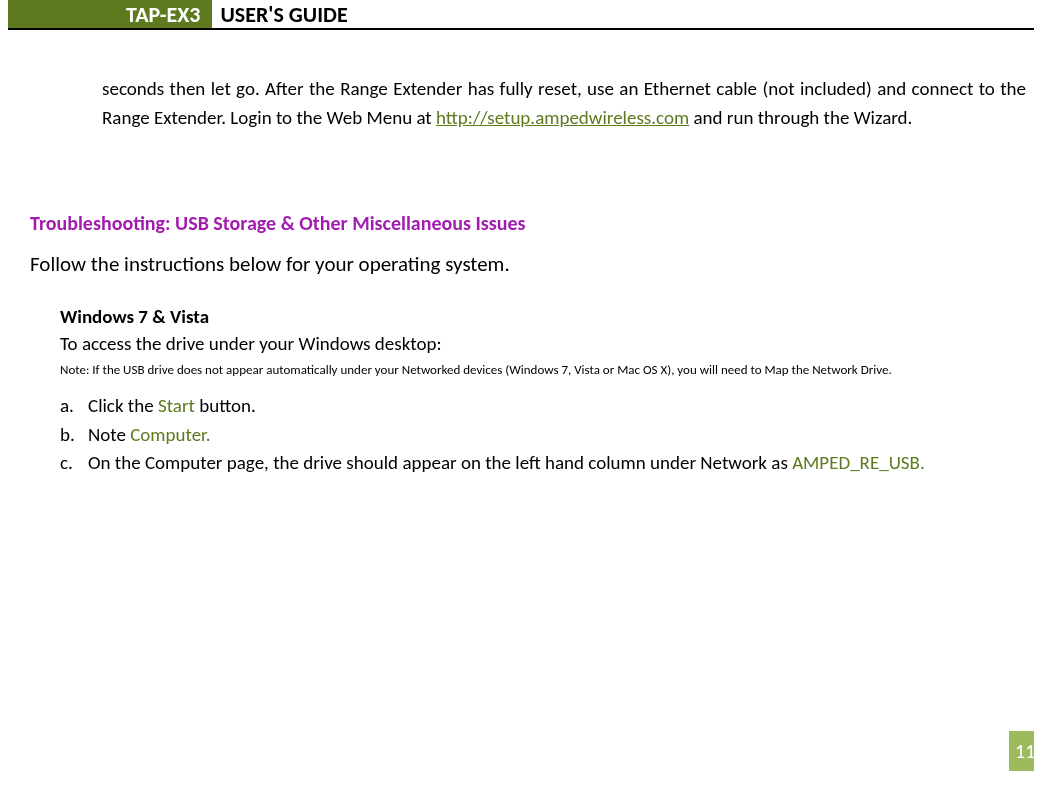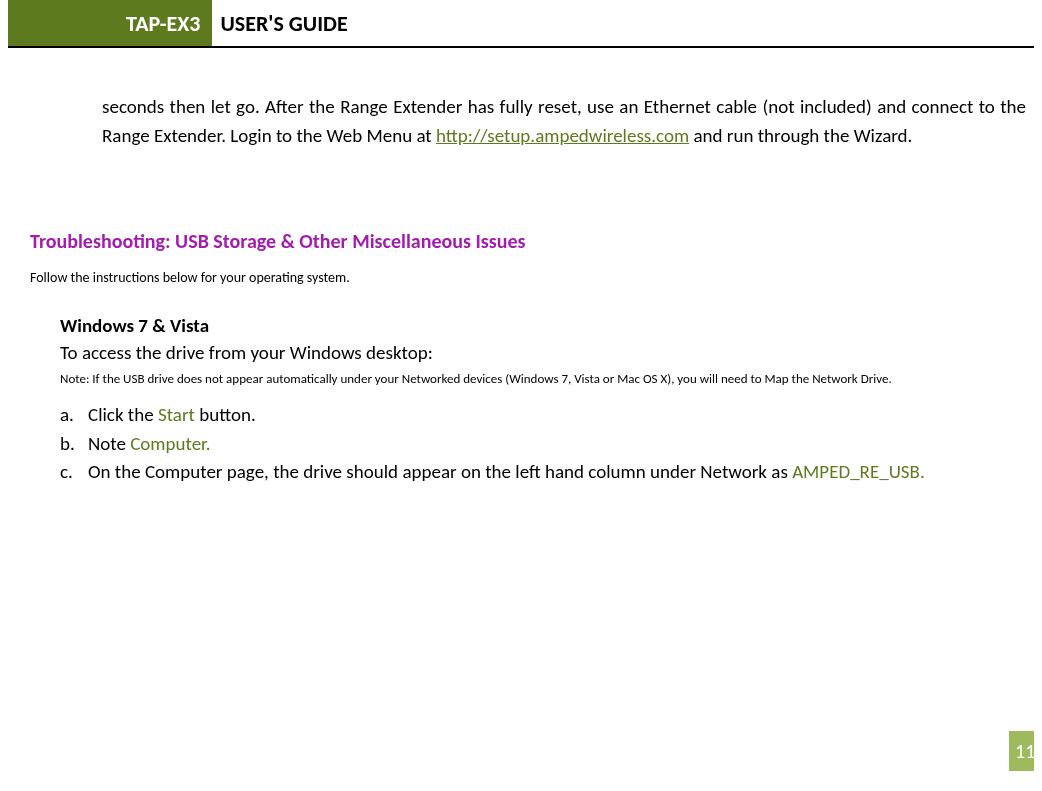--- a/index.html
+++ b/index.html
@@ -13,21 +13,21 @@
       width: 1042px;
       height: 791px;
       position: relative;
       color: #000;
     }
     .header {
       display: flex;
       align-items: stretch;
       border-bottom: 2px solid #000;
       margin: 0 8px 0 8px;
-      height: 48px;
+      height: 30px;
     }
     .header-badge {
       background: #5d7b1e;
       color: #fff;
       font-weight: bold;
       font-size: 22px;
       display: flex;
       align-items: center;
       padding: 0 12px 0 118px;
     }
@@ -59,21 +59,21 @@
       font-size: 20px;
       margin: 78px 0 16px 6px;
     }
     .issue-title {
       font-weight: bold;
       font-size: 19px;
       margin: 22px 0 0 6px;
       color: #000;
     }
     .intro-line {
-      font-size: 14px;
+      font-size: 21px;
       margin: 4px 0 0 6px;
       color: #000;
     }
     .os-block {
       margin: 28px 0 0 36px;
     }
     .os-title {
       font-weight: bold;
       font-size: 19px;
       color: #000;
@@ -135,21 +135,21 @@
   <p class="top-text">
     <span>seconds then let go. After the Range Extender has fully reset, use an Ethernet cable (not included) and connect to the Range Extender. Login to the Web Menu at </span><a class="link">http://setup.ampedwireless.com</a><span> and run through the Wizard.</span>
   </p>
 
   <h2 class="section-heading">Troubleshooting: USB Storage &amp; Other Miscellaneous Issues</h2>
 
   <p class="intro-line">Follow the instructions below for your operating system.</p>
 
   <div class="os-block">
     <p class="os-title">Windows 7 &amp; Vista</p>
-    <p class="os-line">To access the drive from your Windows desktop:</p>
+    <p class="os-line">To access the drive under your Windows desktop:</p>
     <p class="note">Note: If the USB drive does not appear automatically under your Networked devices (Windows 7, Vista or Mac OS X), you will need to Map the Network Drive.</p>
     <ol class="steps" id="steps-list">
         <li>
           <span class="marker">a.</span>
           <span class="step-text"><span>Click the </span><span class="olive">Start</span><span> button.</span></span>
         </li>
         <li>
           <span class="marker">b.</span>
           <span class="step-text"><span>Note </span><span class="olive">Computer.</span></span>
         </li>

